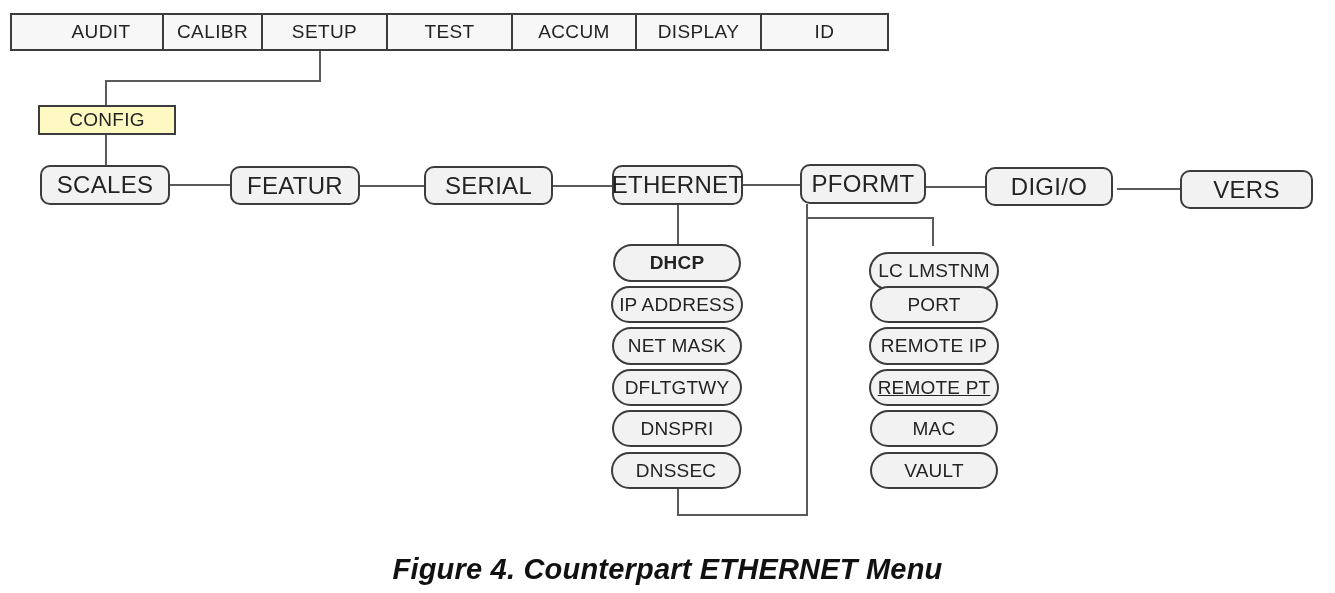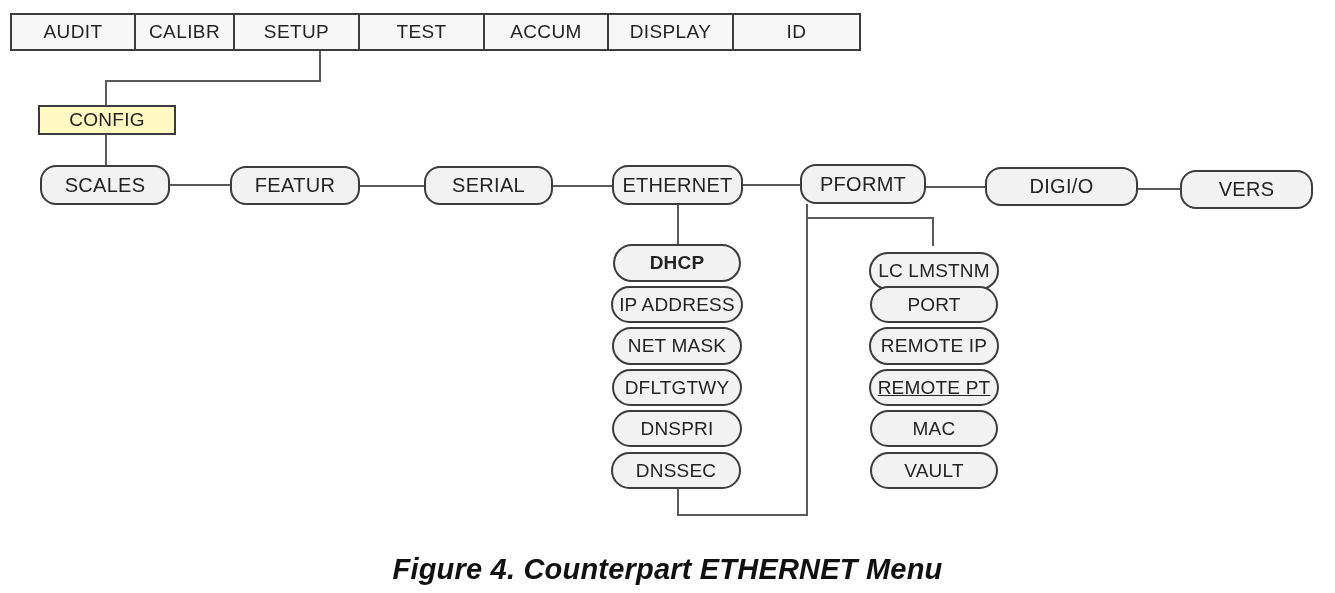--- a/index.html
+++ b/index.html
@@ -30,20 +30,21 @@
   .line.v { width: 2px; }
 
   
   .menubar {
     position: absolute;
     left: 10px; top: 13px;
     height: 38px;
     display: flex;
     border: 2px solid #3c3c3c;
     background: #f7f7f7;
+    padding-left: 28px;
   }
   .menucell {
     display: flex;
     align-items: center;
     justify-content: center;
     height: 100%;
     border-right: 2px solid #3c3c3c;
     font-size: 19px;
     letter-spacing: 0.4px;
     color: #232323;
@@ -65,23 +66,23 @@
     letter-spacing: 0.3px;
   }
 
   
   .roundnode {
     position: absolute;
     display: flex;
     align-items: center;
     justify-content: center;
     border: 2px solid #3c3c3c;
-    border-radius: 16px;
+    border-radius: 10px;
     background: #f2f2f2;
-    font-size: 20px;
+    font-size: 24px;
     color: #232323;
     letter-spacing: 0.3px;
     white-space: nowrap;
   }
 
   
   .pillnode {
     position: absolute;
     display: flex;
     align-items: center;
@@ -148,21 +149,21 @@
     <div class="menucell" style="width:125px;">ID</div>
   </div>
 
   <div class="rectnode" style="left:38px; top:105px; width:138px; height:30px;">CONFIG</div>
 
   <div class="roundnode" style="left:40px;   top:165px; width:130px; height:40px;">SCALES</div>
   <div class="roundnode" style="left:230px;  top:166px; width:130px; height:39px;">FEATUR</div>
   <div class="roundnode" style="left:424px;  top:166px; width:129px; height:39px;">SERIAL</div>
   <div class="roundnode" style="left:612px;  top:165px; width:131px; height:40px;">ETHERNET</div>
   <div class="roundnode" style="left:800px;  top:164px; width:126px; height:40px;">PFORMT</div>
-  <div class="roundnode" style="left:985px;  top:167px; width:153px; height:39px;">DIGI/O</div>
+  <div class="roundnode" style="left:985px;  top:167px; width:128px; height:39px;">DIGI/O</div>
   <div class="roundnode" style="left:1180px; top:170px; width:133px; height:39px;">VERS</div>
 
   <div class="pillnode bold" style="left:613px; top:244px; width:128px; height:38px;">DHCP</div>
   <div class="pillnode" style="left:611px; top:286px; width:132px; height:37px;">IP ADDRESS</div>
   <div class="pillnode" style="left:612px; top:327px; width:130px; height:38px;">NET MASK</div>
   <div class="pillnode" style="left:612px; top:369px; width:130px; height:37px;">DFLTGTWY</div>
   <div class="pillnode" style="left:612px; top:410px; width:130px; height:37px;text-align:center;">DNSPRI</div>
   <div class="pillnode" style="left:611px; top:452px; width:130px; height:37px;">DNSSEC</div>
 
   <div class="pillnode" style="left:869px; top:244px; width:130px; height:38px;margin-top:8px;">LC LMSTNM</div>

